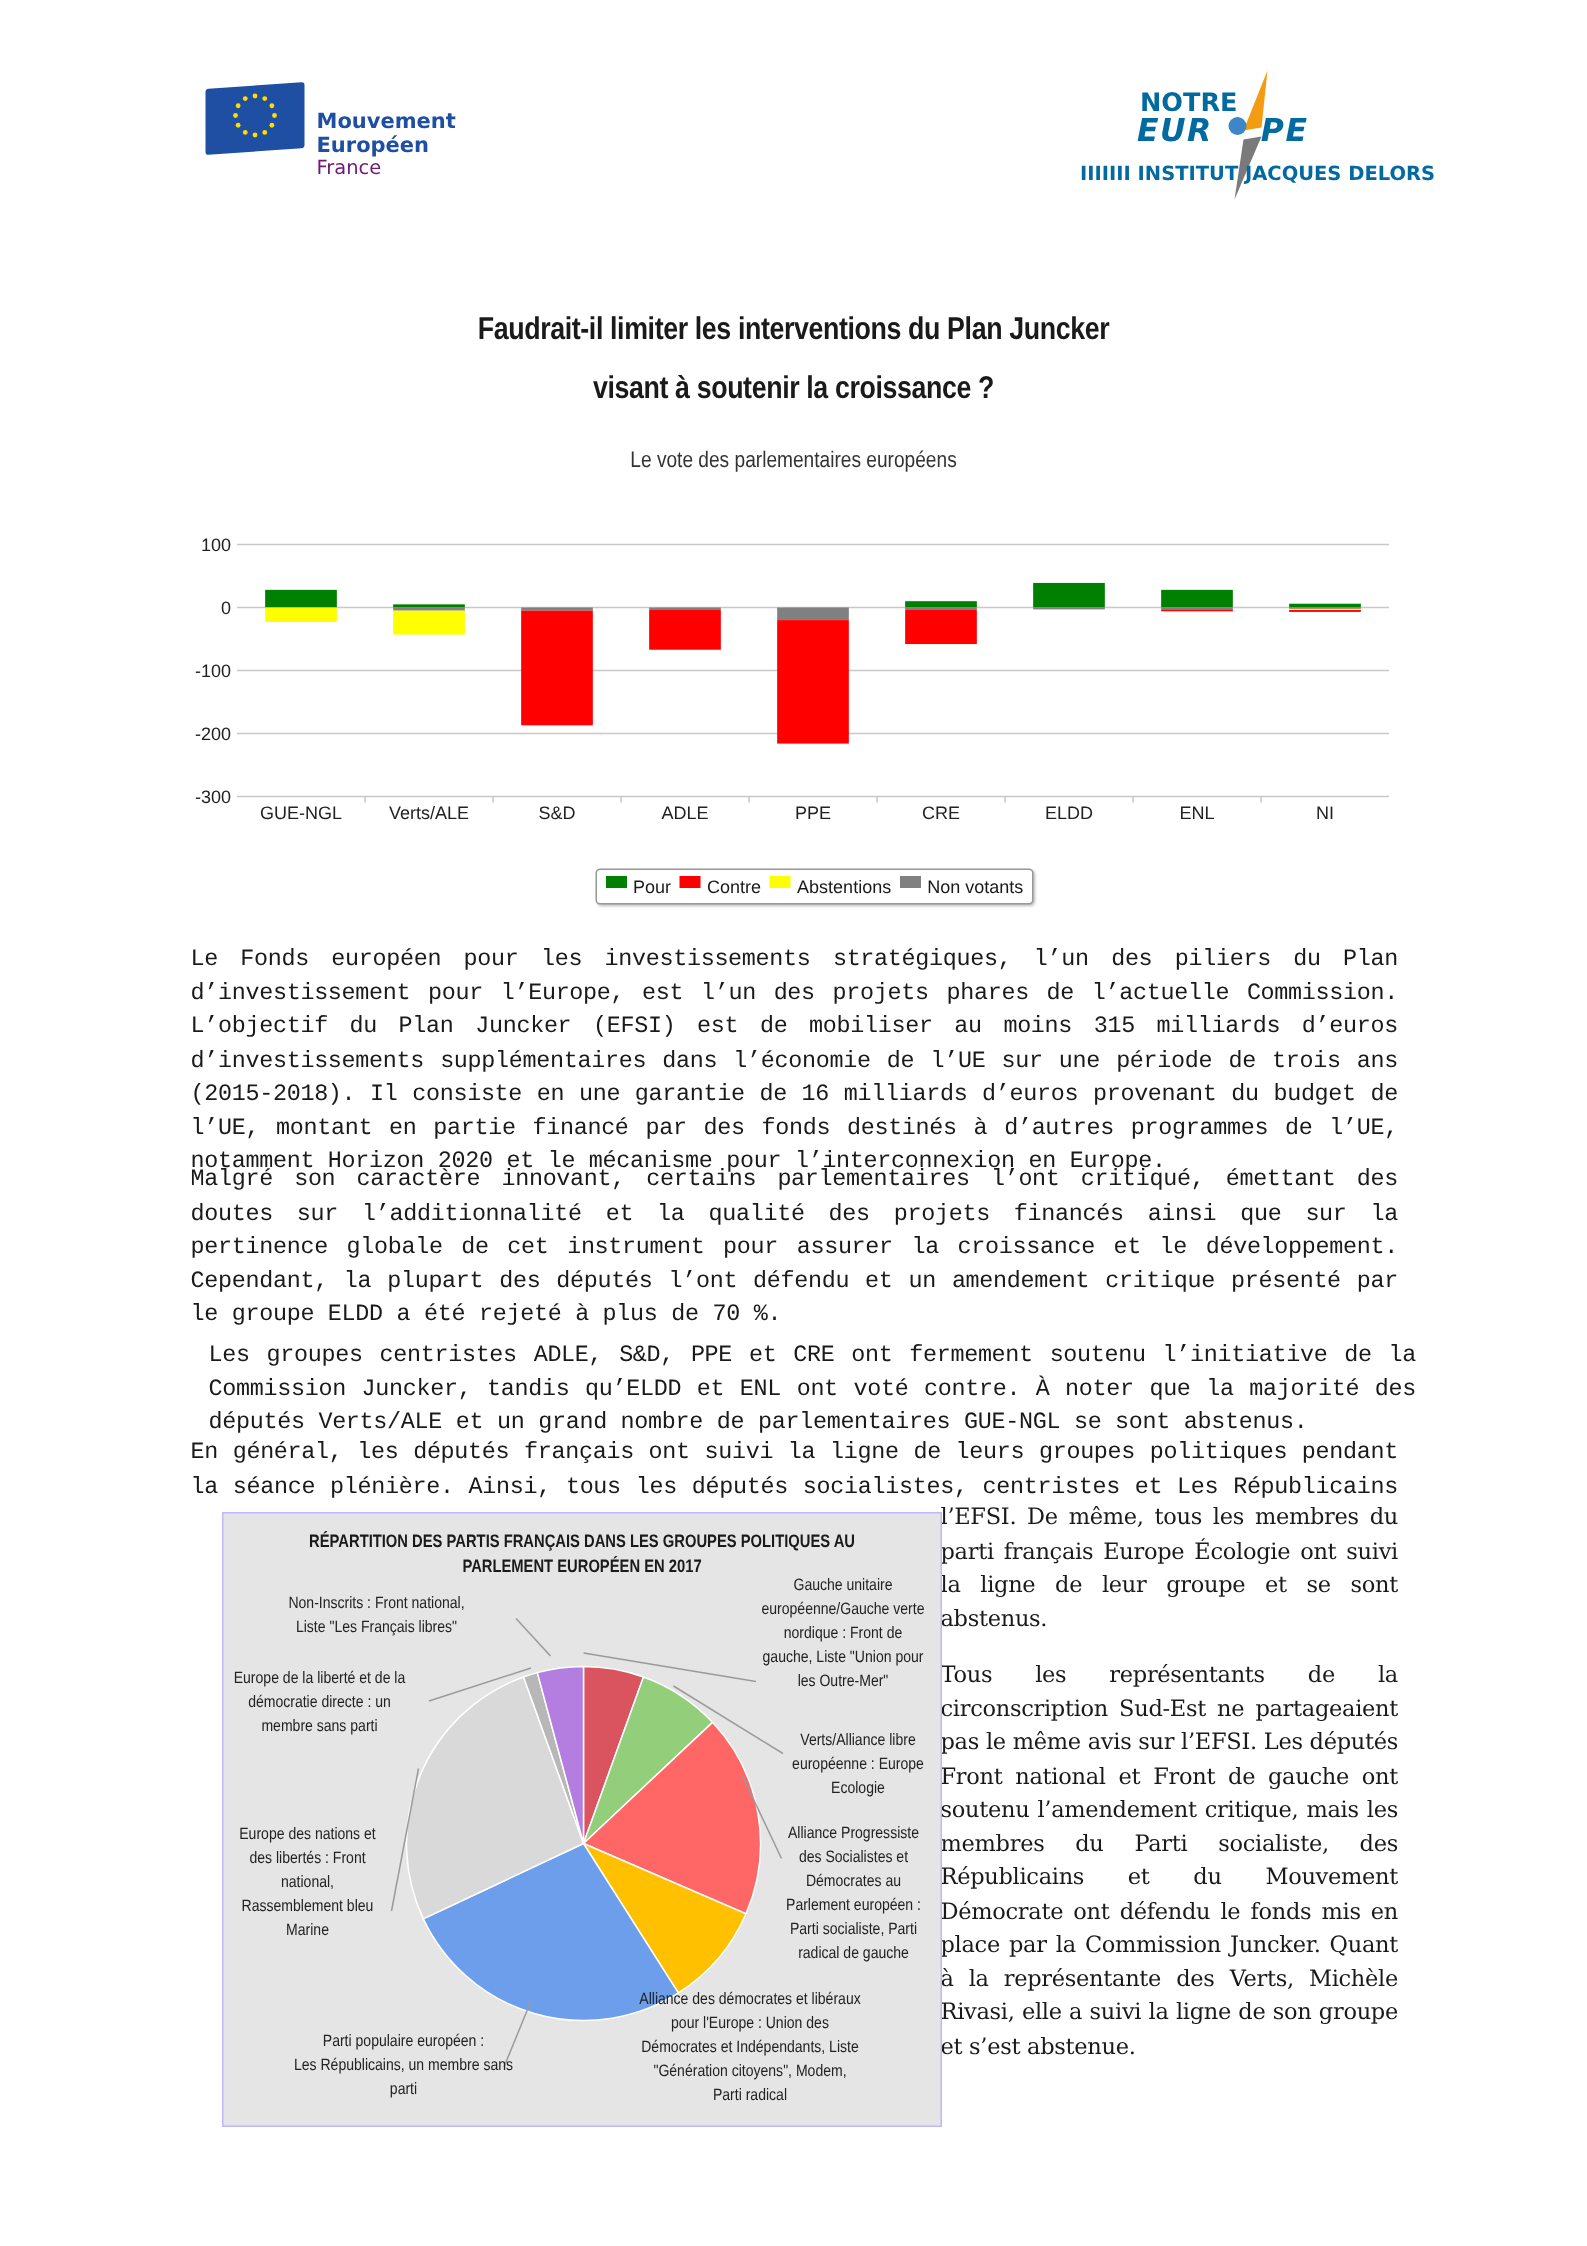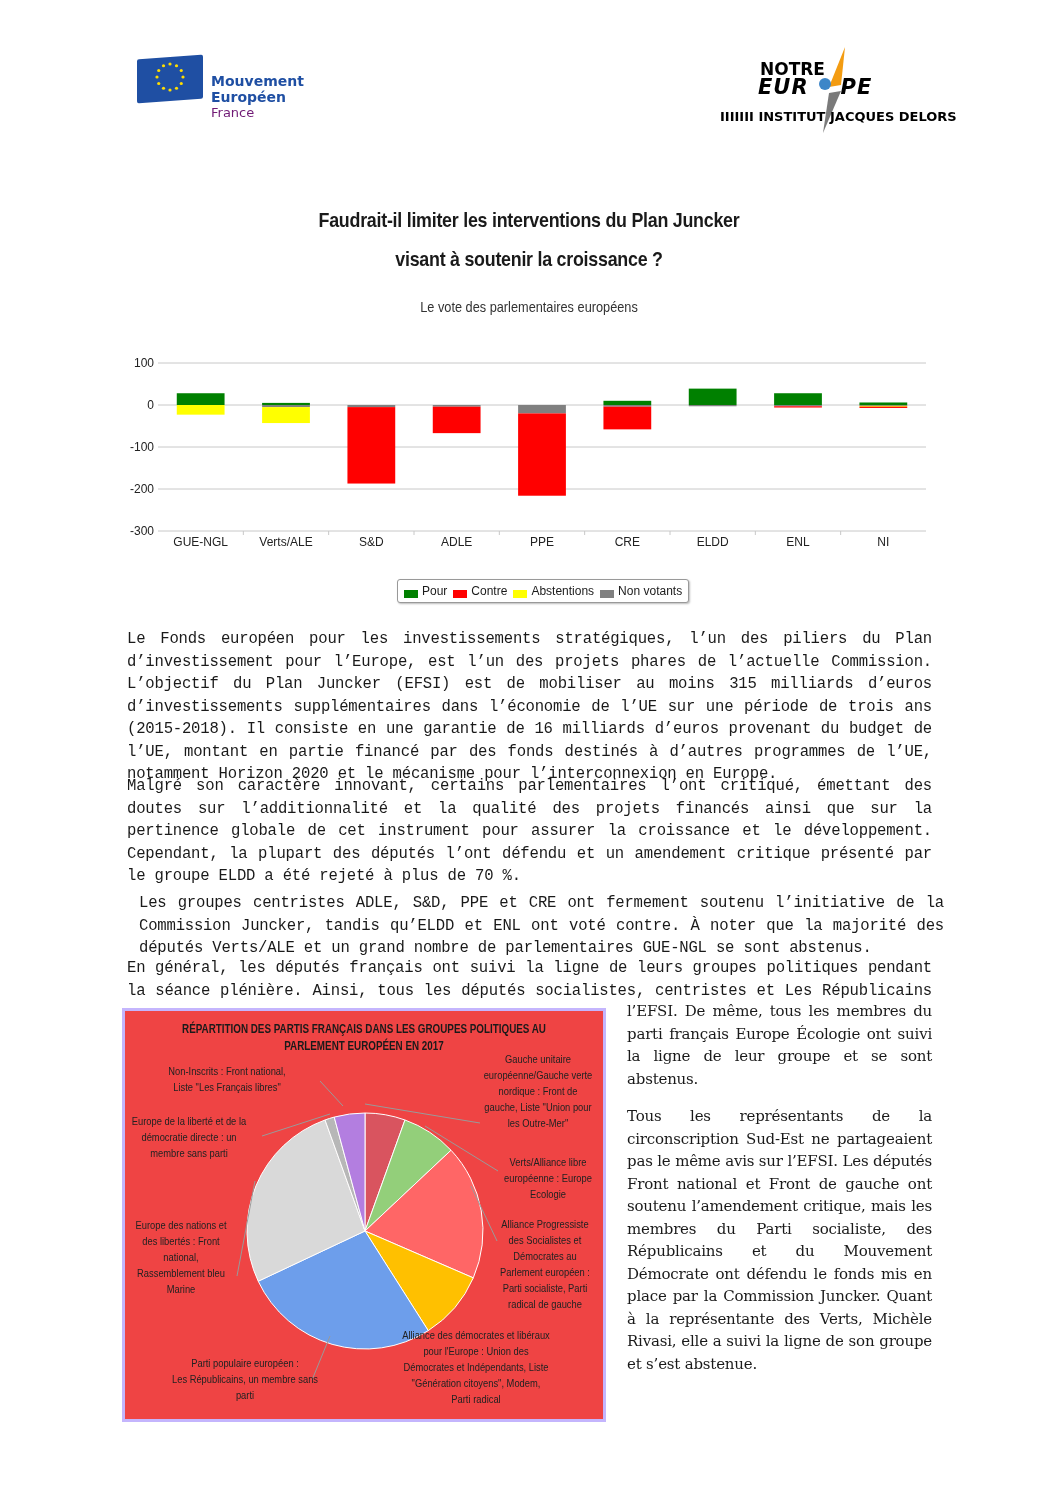--- a/index.html
+++ b/index.html
@@ -5,47 +5,47 @@
   html, body { margin:0; padding:0; background:#fff; }
   body { width:1058px; height:1497px; position:relative; overflow:hidden; font-family:"DejaVu Serif", serif; color:#1a1a1a; }
   .abs { position:absolute; }
   
   #logo-me { left:137px; top:55px; width:180px; height:70px; }
   #logo-me .flag { position:absolute; left:0; top:2px; width:66px; height:44px; background:#1f4fa3; transform:skewY(-4deg); border-radius:2px; }
   #logo-me .stars { position:absolute; left:0; top:0; width:66px; height:44px; }
   #logo-me .txt { position:absolute; left:74px; top:18px; font-family:"DejaVu Sans", sans-serif; color:#1f4fa3; line-height:16px; }
   #logo-me .txt .b { font-weight:bold; font-size:14px; }
   #logo-me .txt .n { font-size:13px; color:#701a75; }
-  #logo-ne { left:720px; top:45px; width:220px; height:90px; font-family:"DejaVu Sans", sans-serif; color:#000000; }
+  #logo-ne { left:720px; top:45px; width:220px; height:90px; font-family:"DejaVu Sans", sans-serif; color:#0369a1; }
   #logo-ne .notre { position:absolute; left:40px; top:14px; font-weight:bold; font-size:17px; letter-spacing:0px; }
   #logo-ne .europe { position:absolute; left:38px; top:30px; font-weight:bold; font-size:21px; letter-spacing:1px;font-style:italic; }
   #logo-ne .inst { position:absolute; left:0; top:64px; font-weight:bold; font-size:13px; letter-spacing:0px; white-space:nowrap; }
   #logo-ne .needle { position:absolute; left:95px; top:0; width:40px; height:90px; }
   
   .doc-title { left:0; width:1058px; text-align:center; font-family:"Liberation Sans", sans-serif; font-weight:bold; font-size:21px; letter-spacing:-0.3px; transform:scaleX(0.85); }
   #title1 { top:208px; }
   #title2 { top:247px; }
   #subtitle { left:0; width:1058px; top:298px; text-align:center; font-family:"Liberation Sans", sans-serif; font-size:15px; color:#333; transform:scaleX(0.85); }
   
   #bar-chart { left:130px; top:350px; width:810px; height:210px; }
   .tick-label { font-family:"Liberation Sans", sans-serif; font-size:12px; fill:#222; }
   #legend { left:397px; top:579px; height:22px; border:1px solid #999; border-radius:3px; box-shadow:1px 1px 2px #bbb; background:#fff; display:flex; align-items:center; padding:0 6px; font-family:"Liberation Sans", sans-serif; font-size:12px; transform-origin:left center; }
-  .lg-item { display:flex; align-items:flex-end; margin-right:6px; }
+  .lg-item { display:flex; align-items:flex-start; margin-right:6px; }
   .lg-swatch { width:14px; height:8px; margin-right:4px; display:inline-block; }
   
   .para { left:127px; width:805px; font-size:15.6px; line-height:22.5px; text-align:justify; font-family:Liberation Mono, monospace; letter-spacing:-0.2px; }
   #p1 { top:628px; }
   #p2 { top:775px; }
   #p3 { top:880px; }
   #p4 { top:957px; height:45px; overflow:hidden; }
   .side { left:627px; width:305px; font-size:15px; line-height:22.5px; text-align:justify; font-family:"DejaVu Serif", serif; letter-spacing:-0.2px; }
   #p4b { top:1000px; }
   #p5 { top:1105px; }
   
-  #pie-box { left:122px; top:1008px; width:478px; height:408px; border:3px solid #c4b5fd; background:#ef4444; }
+  #pie-box { left:148px; top:1008px; width:478px; height:408px; border:1px solid #c4b5fd; background:#e5e5e5; }
   #pie-title { left:0; top:10px; width:478px; text-align:center; font-family:"Liberation Sans", sans-serif; font-weight:bold; font-size:12px; line-height:17px; transform:scaleX(0.82); }
   .pie-lbl { font-family:"Liberation Sans", sans-serif; font-size:11px; line-height:16px; text-align:center; transform:scaleX(0.85); color:#222; }
 </style>
 </head>
 <body>
 
 <div id="logo-me" class="abs">
   <div class="flag"></div>
   <svg class="stars" viewBox="0 0 66 44" id="eu-stars">
       <circle cx="46" cy="22" r="1.6" fill="#ffdd00"></circle>

